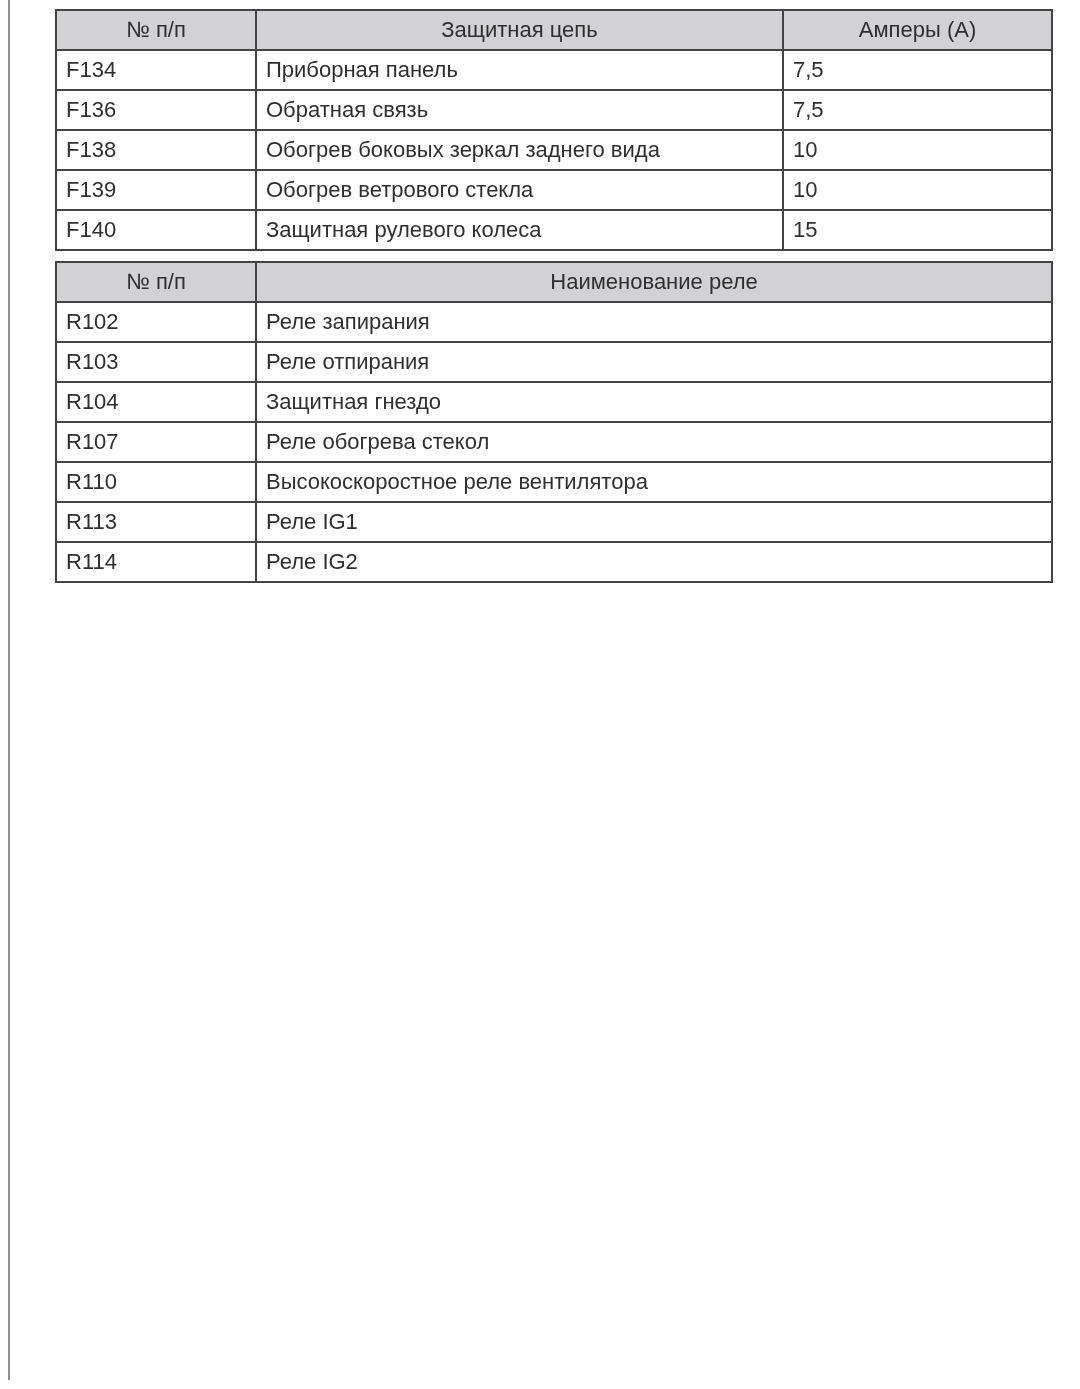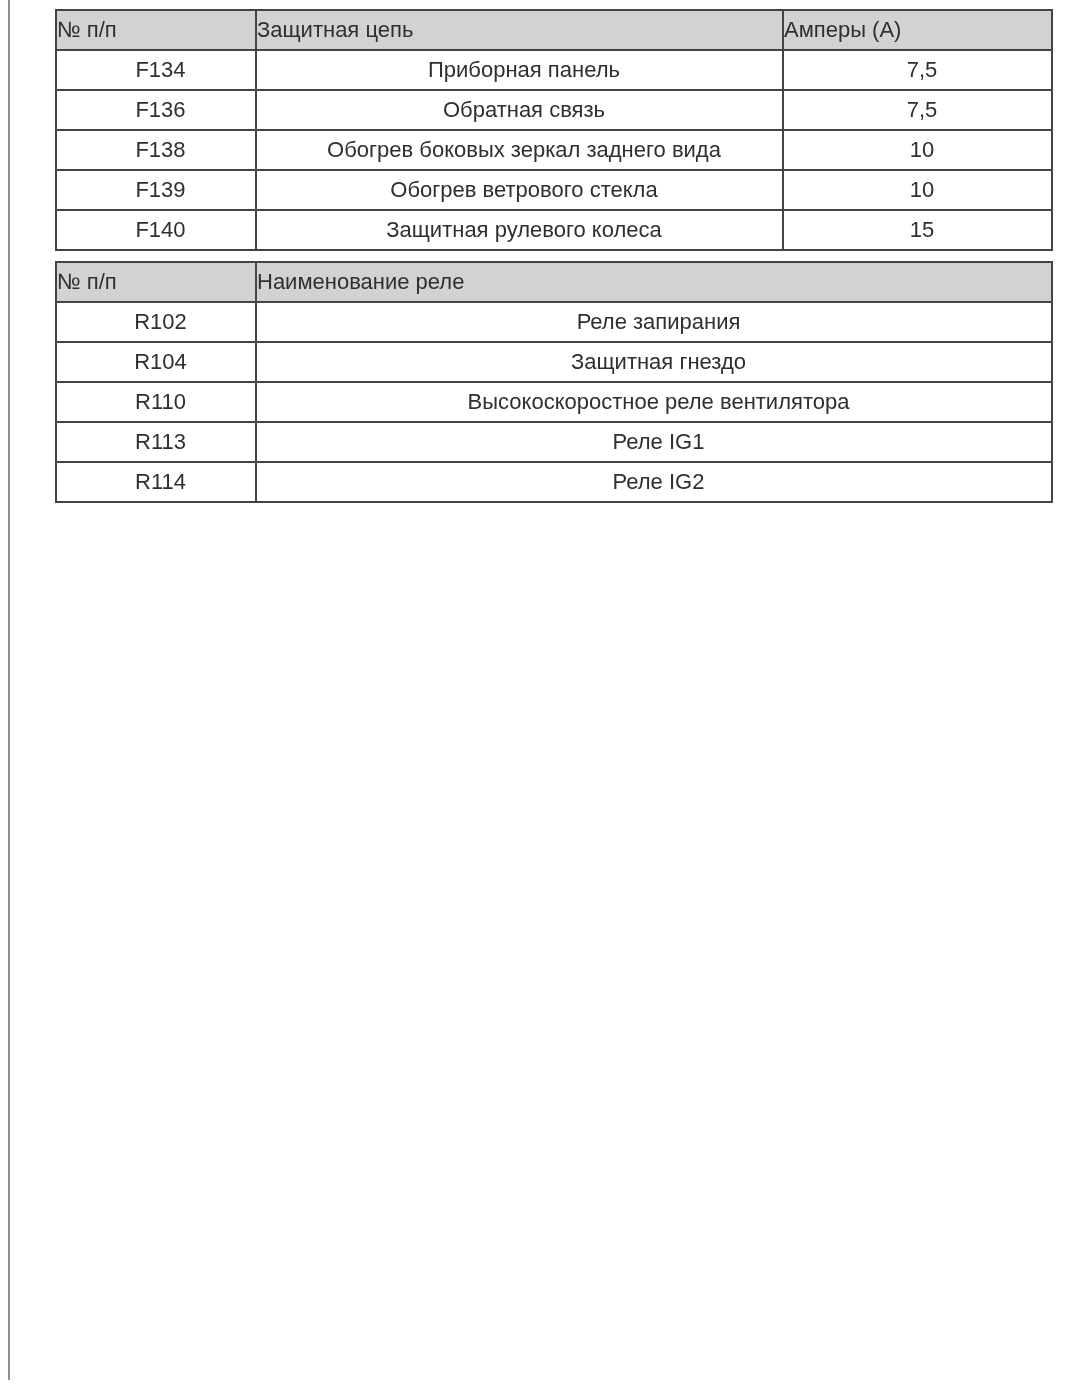--- a/index.html
+++ b/index.html
@@ -33,27 +33,27 @@
     border: 2px solid #444444;
     font-size: 22px;
     font-weight: normal;
     color: #2f2f2f;
     height: 40px;
     overflow: hidden;
     white-space: nowrap;
   }
   th {
     background: #d2d2d4;
-    text-align: left;
+    text-align: center;
     vertical-align: middle;
     margin-left: 47px;
   }
   td {
     background: #ffffff;
-    text-align: center;
+    text-align: left;
     vertical-align: middle;
     padding-left: 9px;
   }
   .relay-table { margin-top: 10px; }
 </style>
 </head>
 <body>
 
 <div class="left-rule"></div>
 
@@ -111,22 +111,30 @@
         <th>№ п/п</th>
         <th>Наименование реле</th>
       </tr>
     </thead>
     <tbody>
       <tr>
         <td>R102</td>
         <td>Реле запирания</td>
       </tr>
       <tr>
+        <td>R103</td>
+        <td>Реле отпирания</td>
+      </tr>
+      <tr>
         <td>R104</td>
         <td>Защитная гнездо</td>
+      </tr>
+      <tr>
+        <td>R107</td>
+        <td>Реле обогрева стекол</td>
       </tr>
       <tr>
         <td>R110</td>
         <td>Высокоскоростное реле вентилятора</td>
       </tr>
       <tr>
         <td>R113</td>
         <td>Реле IG1</td>
       </tr>
       <tr>

